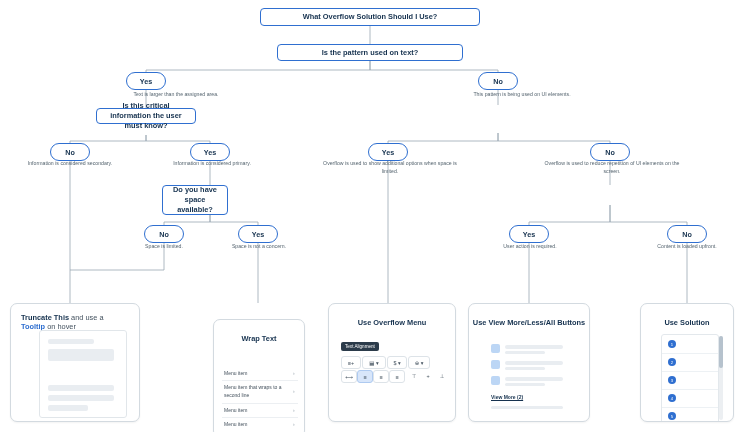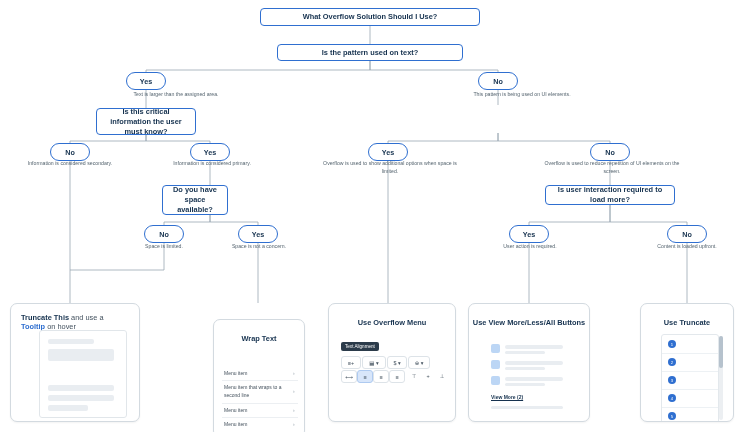--- a/index.html
+++ b/index.html
@@ -132,21 +132,21 @@
   <div class="node" style="left:260px;top:8px;width:220px;height:18px;border-color:#2f6fd0;">What Overflow Solution Should I Use?</div>
 
   <div class="node" style="left:277px;top:44px;width:186px;height:17px;">Is the pattern used on text?</div>
 
   <div class="pill" style="left:126px;top:72px;width:40px;height:18px;">Yes</div>
   <div class="pill" style="left:478px;top:72px;width:40px;height:18px;">No</div>
 
   <div class="note" style="left:86px;top:91px;width:180px;">Text is larger than the assigned area.</div>
   <div class="note" style="left:432px;top:91px;width:180px;">This pattern is being used on UI elements.</div>
 
-  <div class="node" style="left:96px;top:108px;width:100px;height:27px;">Is this critical information the user must know?</div>
+  <div class="node" style="left:96px;top:108px;width:100px;height:16px;">Is this critical information the user must know?</div>
 
   <div class="pill" style="left:50px;top:143px;width:40px;height:18px;">No</div>
   <div class="pill" style="left:190px;top:143px;width:40px;height:18px;">Yes</div>
 
   <div class="note" style="left:8px;top:160px;width:124px;">Information is considered secondary.</div>
   <div class="note" style="left:150px;top:160px;width:124px;">Information is considered primary.</div>
 
   <div class="node" style="left:162px;top:185px;width:66px;height:30px;">Do you have space available?</div>
 
   <div class="pill" style="left:144px;top:225px;width:40px;height:18px;">No</div>
@@ -155,21 +155,20 @@
   <div class="note" style="left:118px;top:243px;width:92px;">Space is limited.</div>
   <div class="note" style="left:208px;top:243px;width:102px;">Space is not a concern.</div>
 
 
   <div class="pill" style="left:368px;top:143px;width:40px;height:18px;">Yes</div>
   <div class="pill" style="left:590px;top:143px;width:40px;height:18px;">No</div>
 
   <div class="note" style="left:320px;top:160px;width:140px;">Overflow is used to show additional options when space is limited.</div>
   <div class="note" style="left:540px;top:160px;width:144px;">Overflow is used to reduce repetition of UI elements on the screen.</div>
 
-  <div class="node" style="left:545px;top:185px;width:130px;height:20px;">Is user interaction required to load more?</div>
 
   <div class="pill" style="left:509px;top:225px;width:40px;height:18px;">Yes</div>
   <div class="pill" style="left:667px;top:225px;width:40px;height:18px;">No</div>
 
   <div class="note" style="left:478px;top:243px;width:104px;">User action is required.</div>
   <div class="note" style="left:634px;top:243px;width:106px;">Content is loaded upfront.</div>
 
   <div class="card" style="left:10px;top:303px;width:130px;height:119px;">
     <div class="card-title lefty" style="top:9px;">
       <span style="color:#16324f;">Truncate This</span><span style="font-weight:normal;color:#44525f;"> and use a </span><span style="color:#2f6fd0;">Tooltip</span><span style="font-weight:normal;color:#44525f;"> on hover</span>
@@ -238,21 +237,21 @@
 
     <div class="blue-sq" style="left:22px;top:72px;width:9px;height:9px;"></div>
     <div class="blk" style="left:36px;top:73px;width:58px;height:4px;"></div>
     <div class="blk" style="left:36px;top:79px;width:40px;height:3px;"></div>
 
     <div class="viewmore" style="left:22px;top:90px;">View More (2)</div>
     <div class="blk" style="left:22px;top:102px;width:72px;height:3px;"></div>
   </div>
 
   <div class="card" style="left:640px;top:303px;width:94px;height:119px;">
-    <div class="card-title" style="top:14px;">Use Truncate</div>
+    <div class="card-title" style="top:14px;">Use Solution</div>
 
     <div class="sb-list" style="left:20px;top:30px;width:56px;height:88px;">
       <div class="sb-item" style="top:0;">
         <div class="sb-num">1</div>
       </div>
       <div class="sb-item" style="top:18px;">
         <div class="sb-num">2</div>
       </div>
       <div class="sb-item" style="top:36px;">
         <div class="sb-num">3</div>

